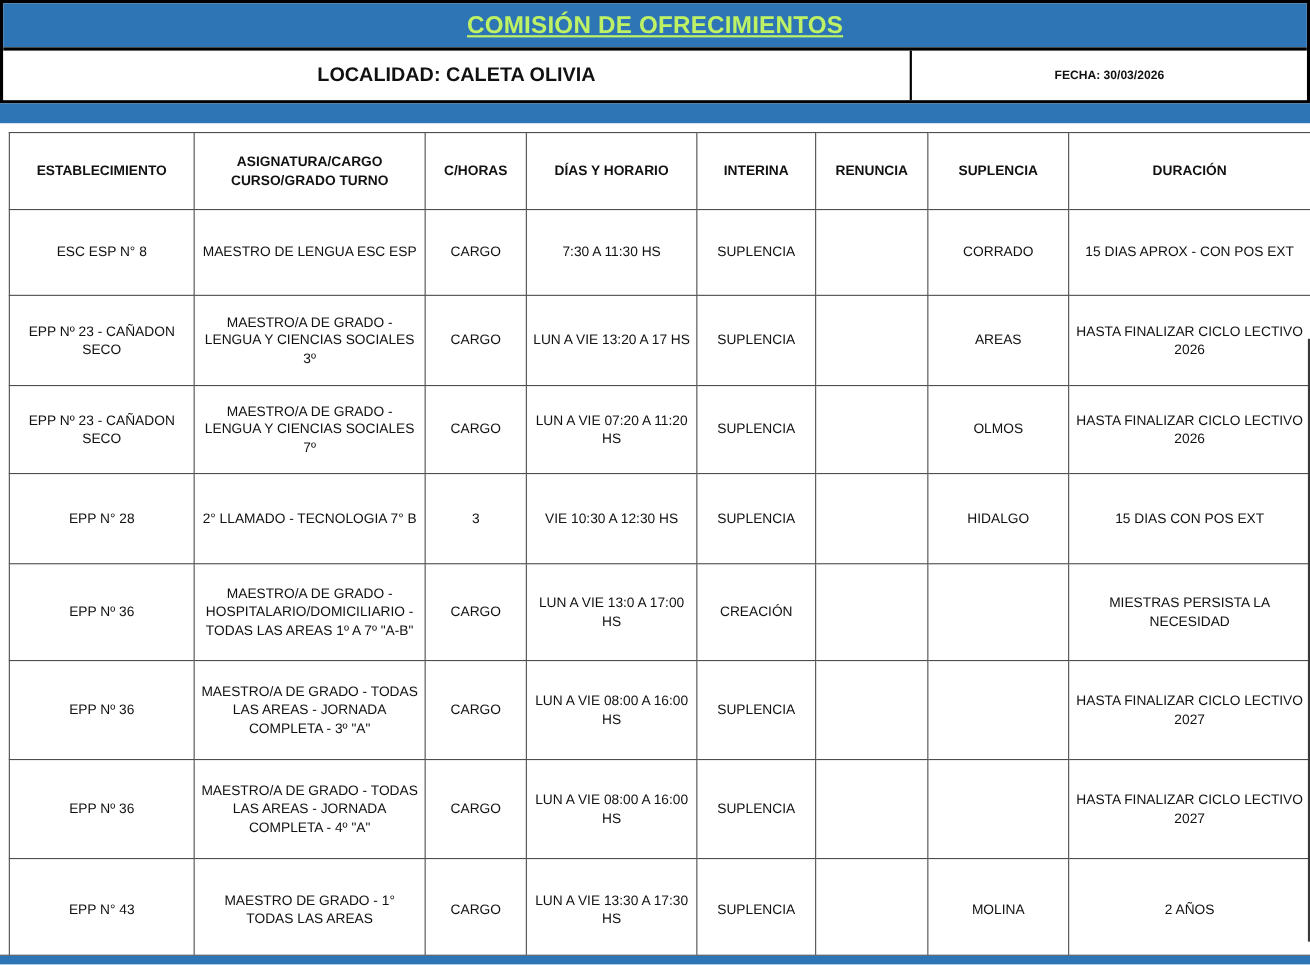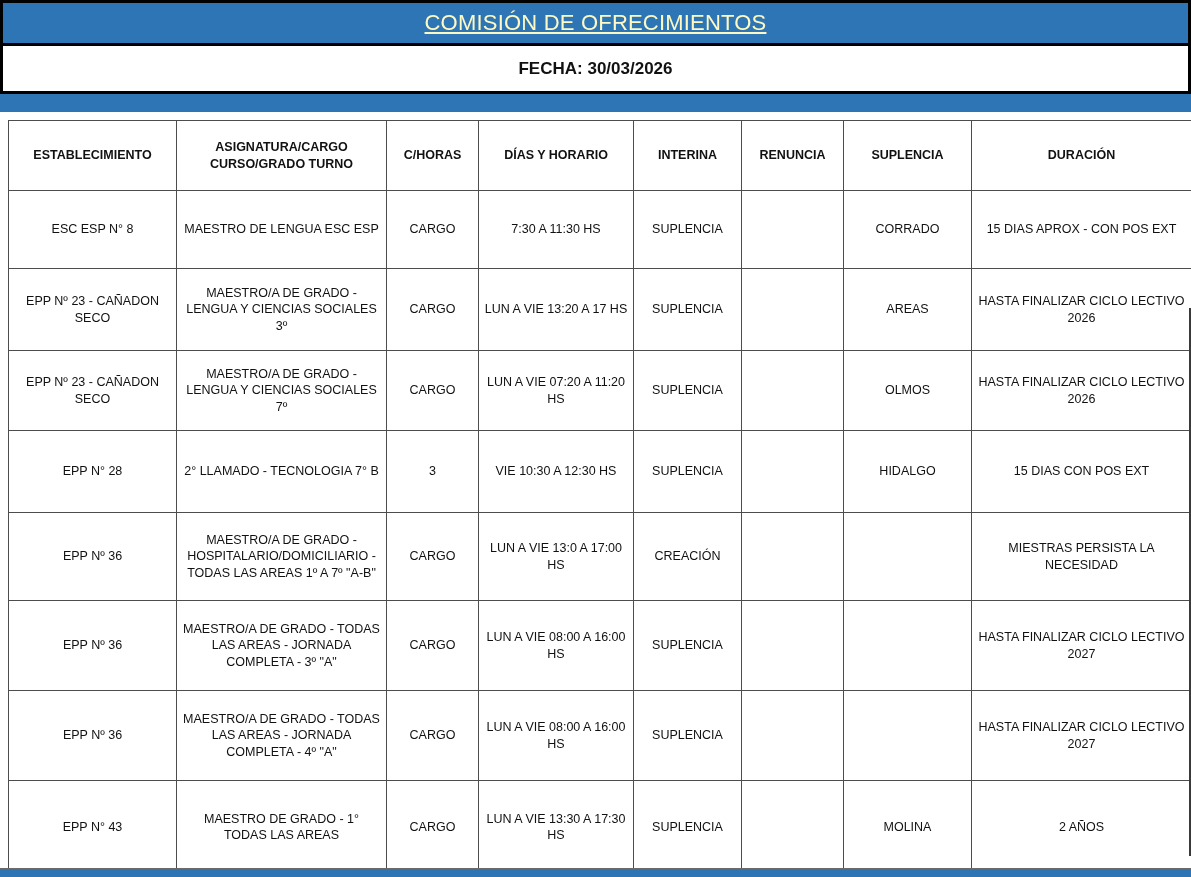--- a/index.html
+++ b/index.html
@@ -18,40 +18,40 @@
   }
   .header-block{
     border:3px solid #000;
   }
   .title-bar{
     height:40px;
     background:var(--blue);
     display:flex;align-items:center;justify-content:center;
   }
   .page-title{
-    font-size:22px;font-weight:normal;text-decoration:underline;
-    color:#fef9c3;letter-spacing:0.2px;
+    font-size:22px;font-weight:bold;text-decoration:underline;
+    color:#bef264;letter-spacing:0.2px;
   }
   .locality-row{
     height:48px;
     background:#fff;
     border-top:3px solid #000;
     display:flex;
   }
   .locality-cell{
     flex:0 0 69.7%;
     display:flex;align-items:center;justify-content:center;
     border-right:2px solid #000;
   }
   .date-cell{
     flex:1 1 auto;
     display:flex;align-items:center;justify-content:center;
   }
   .locality-cell span{font-size:18px;font-weight:bold;}
-  .date-cell span{font-size:17px;font-weight:bold;}
+  .date-cell span{font-size:11px;font-weight:bold;}
   .blue-band{
     height:18px;
     background:var(--blue);
   }
   table.offers{
     border-collapse:collapse;
     table-layout:fixed;
     width:1184px;
     margin:8px;
   }
@@ -89,20 +89,23 @@
 </head>
 <body>
 
 <div class="page">
 
   <div class="header-block">
     <div class="title-bar">
       <span class="page-title">COMISIÓN DE OFRECIMIENTOS</span>
     </div>
     <div class="locality-row">
+      <div class="locality-cell">
+        <span>LOCALIDAD: CALETA OLIVIA</span>
+      </div>
       <div class="date-cell">
         <span>FECHA: 30/03/2026</span>
       </div>
     </div>
   </div>
 
   <div class="blue-band"></div>
 
   <table class="offers">
     <colgroup>

